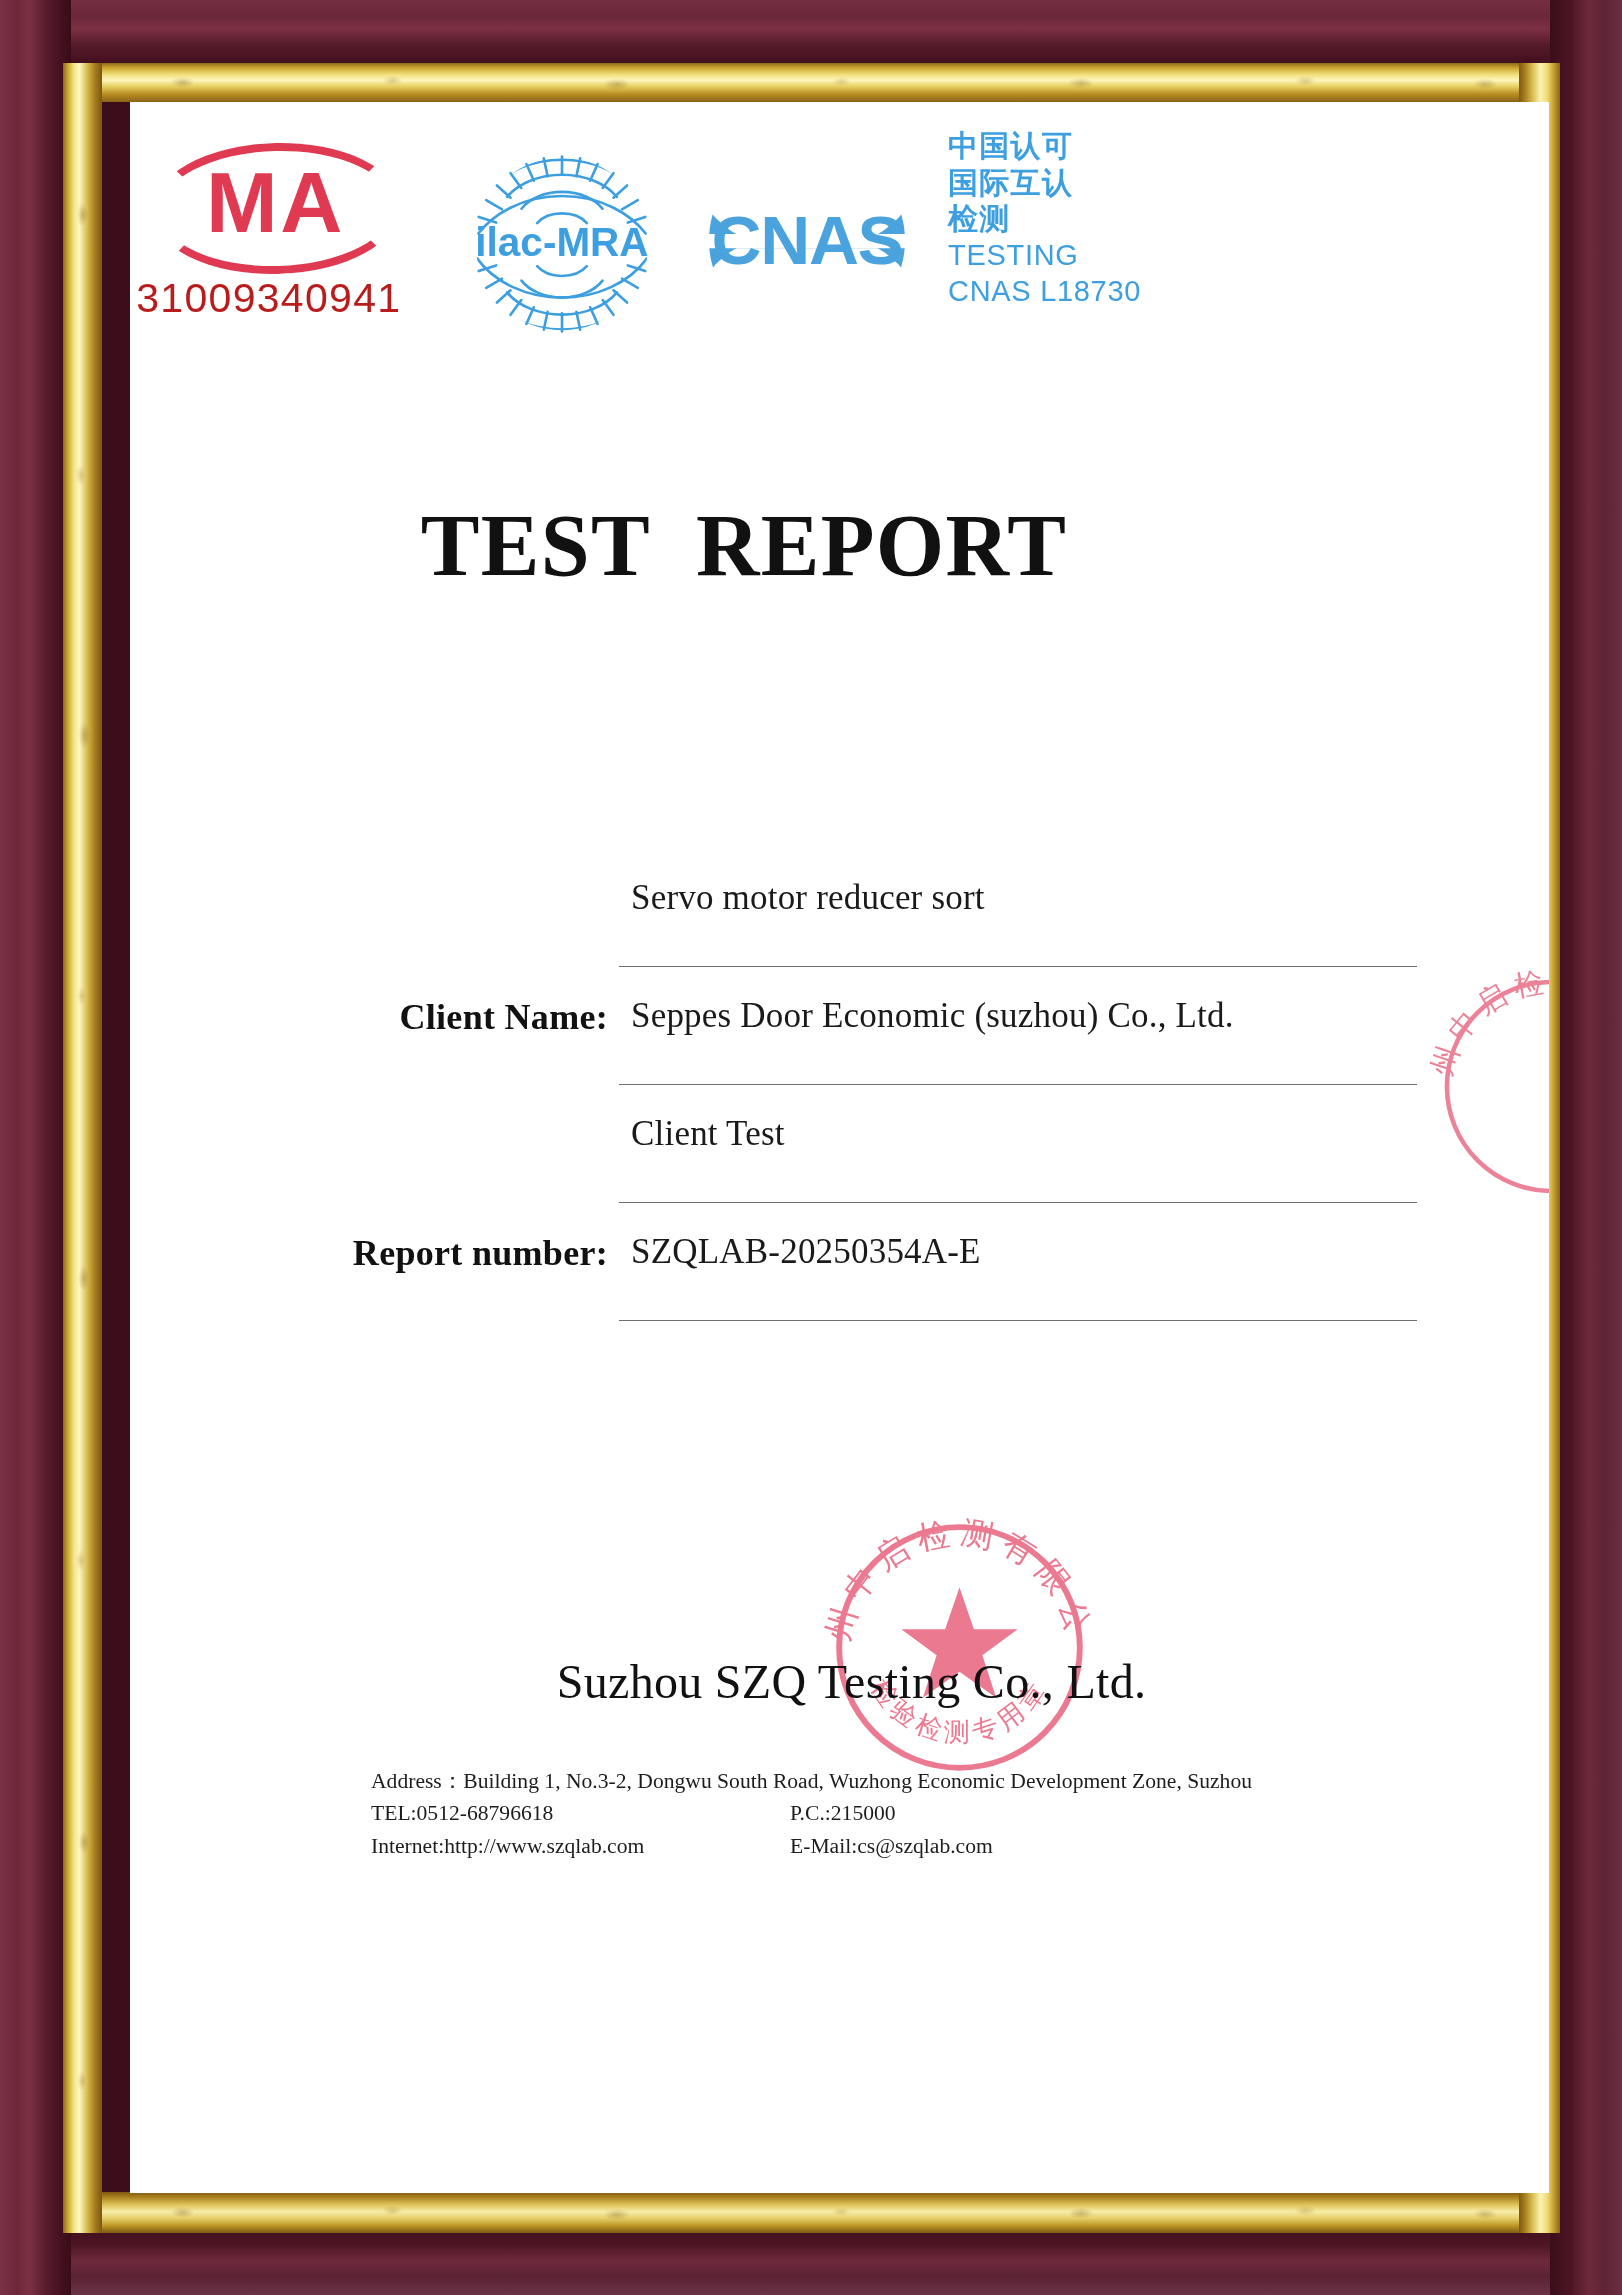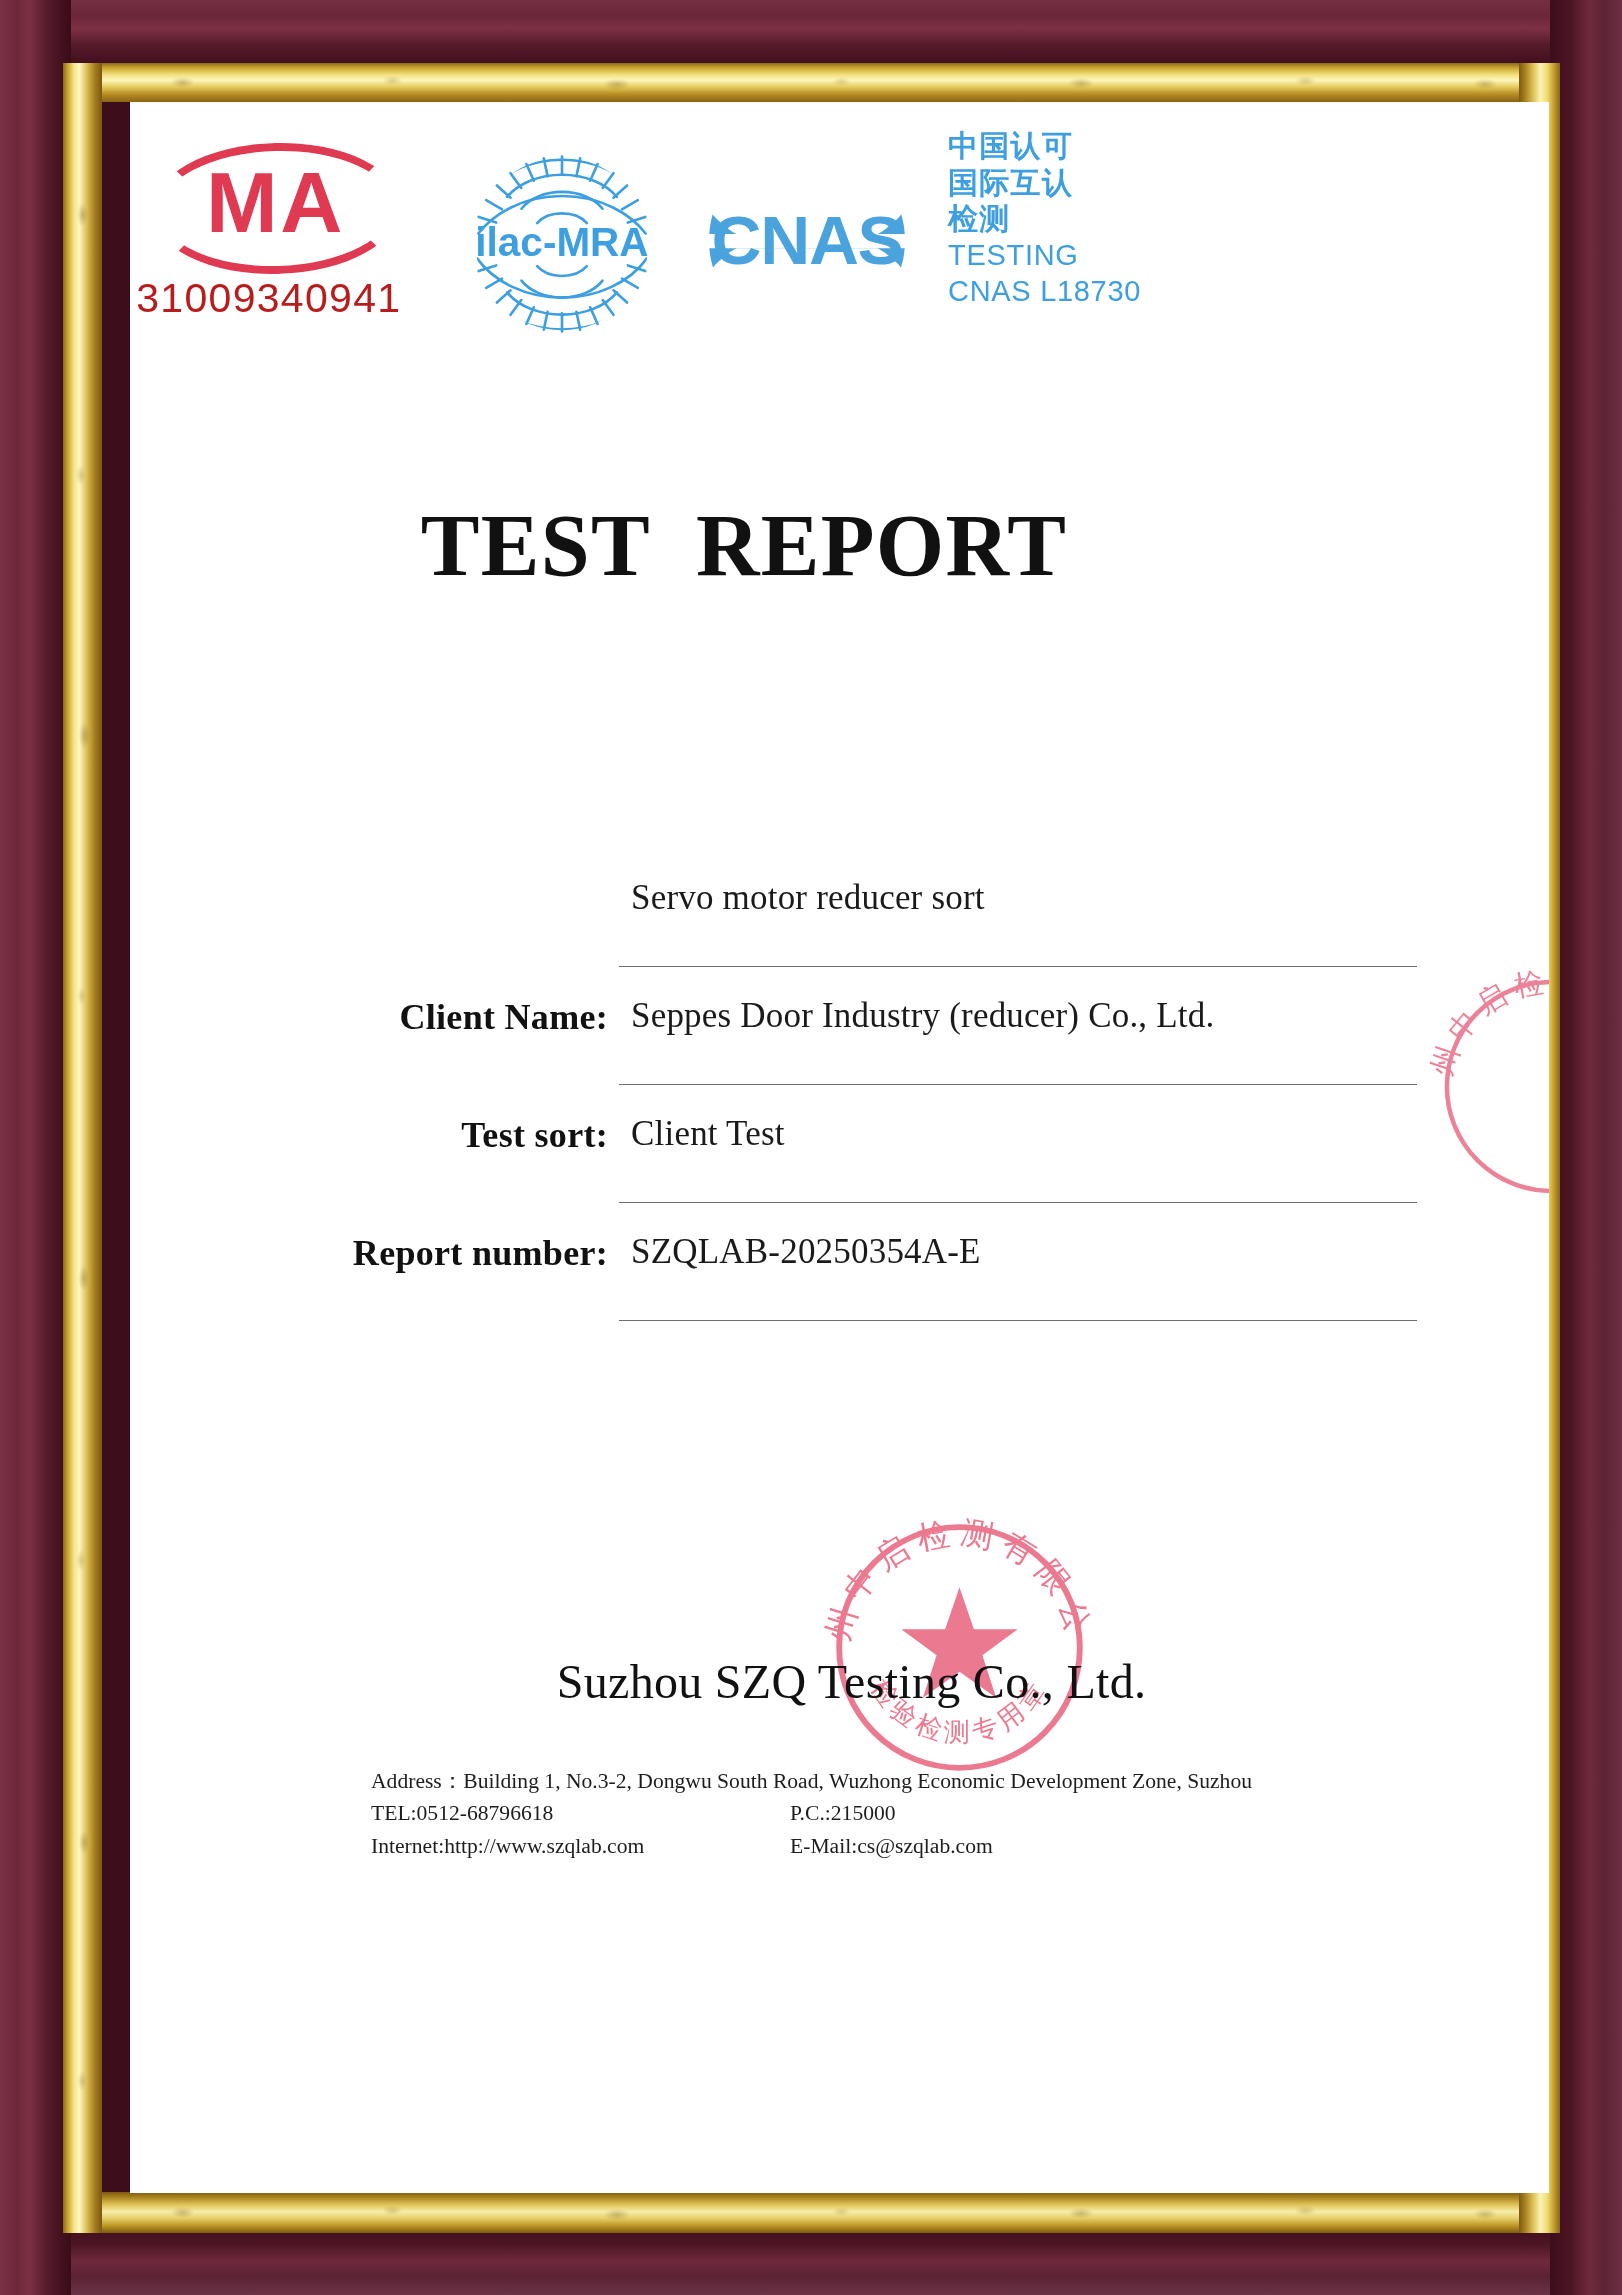--- a/index.html
+++ b/index.html
@@ -433,26 +433,25 @@
 
   <div id="fields">
 
     <div class="field-row">
       <div class="field-value">Servo motor reducer sort</div>
       <div class="field-rule"></div>
     </div>
 
     <div class="field-row">
       <div class="field-label">Client Name:</div>
-      <div class="field-value">Seppes Door Industry (reducer) Co., Ltd.</div>
+      <div class="field-value">Seppes Door Economic (suzhou) Co., Ltd.</div>
       <div class="field-rule"></div>
     </div>
 
     <div class="field-row">
-      <div class="field-label">Test sort:</div>
       <div class="field-value">Client Test</div>
       <div class="field-rule"></div>
     </div>
 
     <div class="field-row">
       <div class="field-label">Report number:</div>
       <div class="field-value">SZQLAB-20250354A-E</div>
       <div class="field-rule"></div>
     </div>
   </div>

